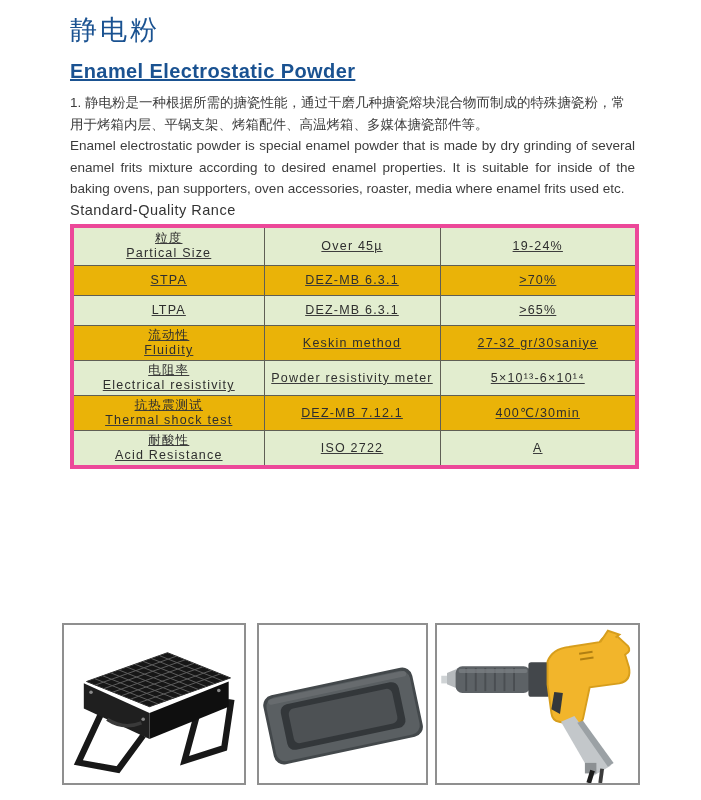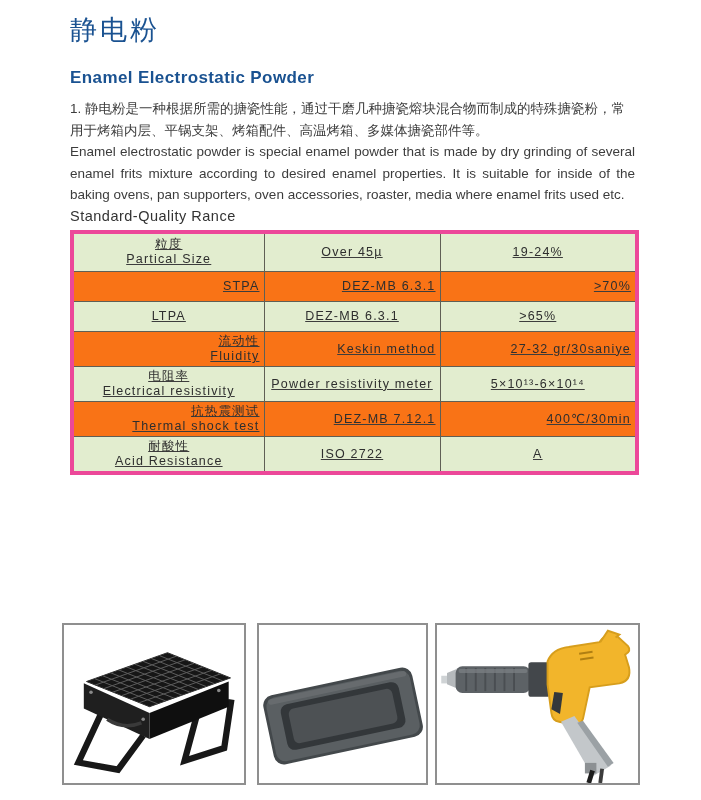--- a/index.html
+++ b/index.html
@@ -6,42 +6,42 @@
   html,body { background:#ffffff; }
   body {
     width:701px; height:800px;
     font-family:"Liberation Sans","DejaVu Sans",sans-serif;
     color:#3d3d3d; overflow:hidden; position:relative;
   }
   .page { padding:14px 66px 0 70px; }
 
   
   .title-zh { color:#1a5291; font-size:27px; font-weight:normal; letter-spacing:3px; line-height:32px; }
-  .title-en { color:#1a5291; font-size:17px; font-weight:bold; letter-spacing:.4px; line-height:25px; margin-top:19px; }
+  .title-en { color:#1a5291; font-size:20px; font-weight:bold; letter-spacing:.4px; line-height:25px; margin-top:13px;text-decoration:underline; }
   .sec-heading { color:#141414; font-size:16px; font-weight:bold; letter-spacing:.5px; line-height:21px; margin-top:14px; }
 
   
   .paras { margin-top:8px; font-size:13.5px; line-height:21.5px; color:#3c3c3c; }
   .p-zh { text-align:left; }
   .p-en { text-align:justify; }
 
   
   .q-head-zh { margin-top:8px; font-size:14px; font-weight:bold; color:#222; line-height:20px; letter-spacing:1px; }
   .q-head-en { font-size:14.5px; color:#333; line-height:20px; letter-spacing:.5px; }
 
   
   table.spec { border-collapse:collapse; width:565px; margin-top:4px; table-layout:fixed; }
   table.spec td {
     border:1px solid #5f5f55; text-align:center; vertical-align:middle;
     color:#2e2e2e; font-size:12.5px; letter-spacing:1.2px; padding:2px 4px; line-height:15px;
   }
   table.spec { border:4px solid #ec4899;text-decoration:underline; }
   col.c1 { width:192px; } col.c2 { width:176px; } col.c3 { width:197px; }
   tr.light td { background:#e2edcf; }
-  tr.dark  td { background:#f97316;text-align:right; }
+  tr.dark  td { background:#eab308; }
   tr.h40 td { height:40px; } tr.h30 td { height:30px; } tr.h33 td { height:33px; } tr.h36 td { height:36px; }
   .cell-line { display:block; }
 
   
   .gallery { position:absolute; left:62px; top:623px; width:578px; height:162px; display:flex; }
   .img-box { background:#fff; border:2px solid #8f8f8f; height:162px; overflow:hidden; }
   .img-box svg { display:block; width:100%; height:100%; }
   .box1 { width:184px; margin-right:11px; }
   .box2 { width:171px; margin-right:7px; }
   .box3 { width:205px; }

